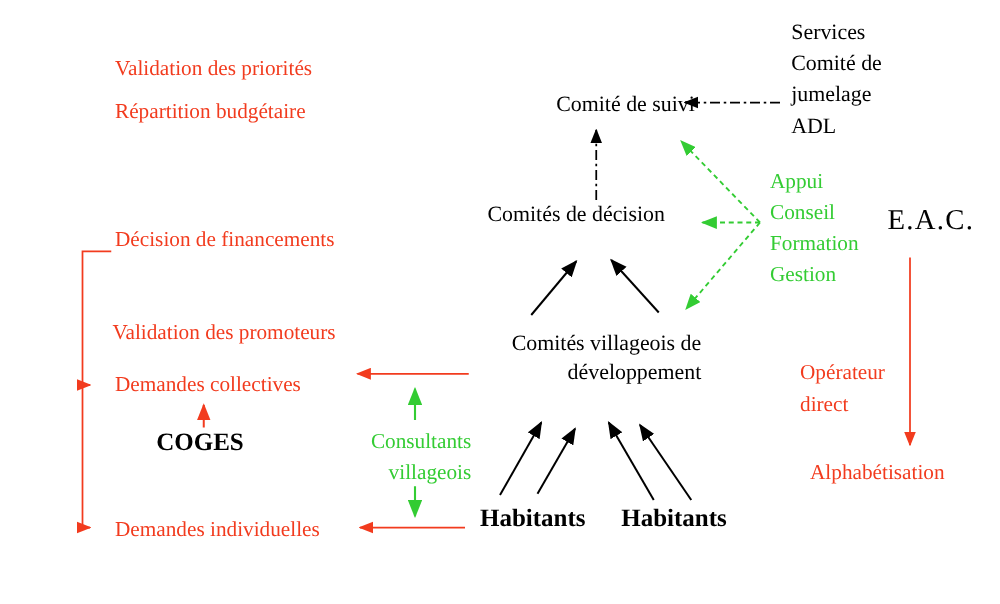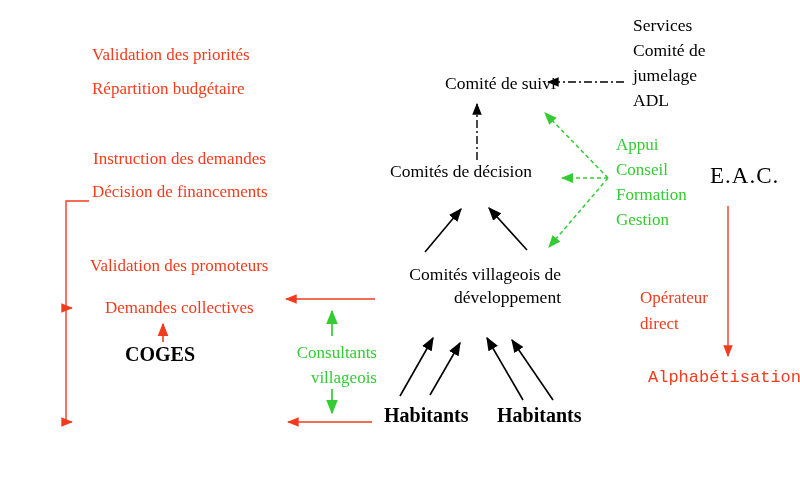--- a/index.html
+++ b/index.html
@@ -67,25 +67,25 @@
     <path d="M527,250 L489,208" fill="none" class="stroke-black" stroke-width="1.6" marker-end="url(#mb)"></path>
 
     <path d="M400,396 L433,338" fill="none" class="stroke-black" stroke-width="1.6" marker-end="url(#mb)"></path>
     <path d="M430,395 L460,343" fill="none" class="stroke-black" stroke-width="1.6" marker-end="url(#mb)"></path>
     <path d="M523,400 L487,338" fill="none" class="stroke-black" stroke-width="1.6" marker-end="url(#mb)"></path>
     <path d="M553,400 L512,340" fill="none" class="stroke-black" stroke-width="1.6" marker-end="url(#mb)"></path>
   </svg>
 
   <div class="lbl red" style="left:92px;top:45px;">Validation des priorités</div>
   <div class="lbl red" style="left:92px;top:79px;">Répartition budgétaire</div>
-  <div class="lbl red" style="left:93px;top:149px;">Instruction des demandes</div>
   <div class="lbl red" style="left:92px;top:182px;">Décision de financements</div>
   <div class="lbl red" style="left:90px;top:256px;">Validation des promoteurs</div>
-  <div class="lbl red" style="left:92px;top:298px;margin-left:13px;">Demandes collectives</div>
+  <div class="lbl red" style="left:92px;top:298px;">Demandes collectives</div>
   <div class="lbl black blk18" style="left:125px;top:344px;">COGES</div>
+  <div class="lbl red" style="left:92px;top:414px;">Demandes individuelles</div>
 
   <div class="lbl black blk17" style="left:409px;top:73px;margin-left:36px;">Comité de suivi</div>
   <div class="lbl black blk17" style="left:390px;top:161px;">Comités de décision</div>
 
   <div class="lbl black blk17 multiline center-text" style="left:389px;top:263px;width:172px;line-height:23px;">
     <div>Comités villageois de</div>
     <div>développement</div>
   </div>
 
   <div class="lbl black blk18" style="left:384px;top:405px;">Habitants</div>
@@ -110,15 +110,15 @@
     <div>Gestion</div>
   </div>
 
   <div class="lbl black" style="left:710px;top:166px;font-size:23px;letter-spacing:1px;font-family:Liberation Serif, serif;">E.A.C.</div>
 
   <div class="lbl red multiline" style="left:640px;top:285px;line-height:26px;">
     <div>Opérateur</div>
     <div>direct</div>
   </div>
 
-  <div class="lbl red" style="left:648px;top:368px;font-family:Liberation Mono, monospace;">Alphabétisation</div>
+  <div class="lbl red" style="left:648px;top:368px;">Alphabétisation</div>
 
 </div>
 
 </body></html>

